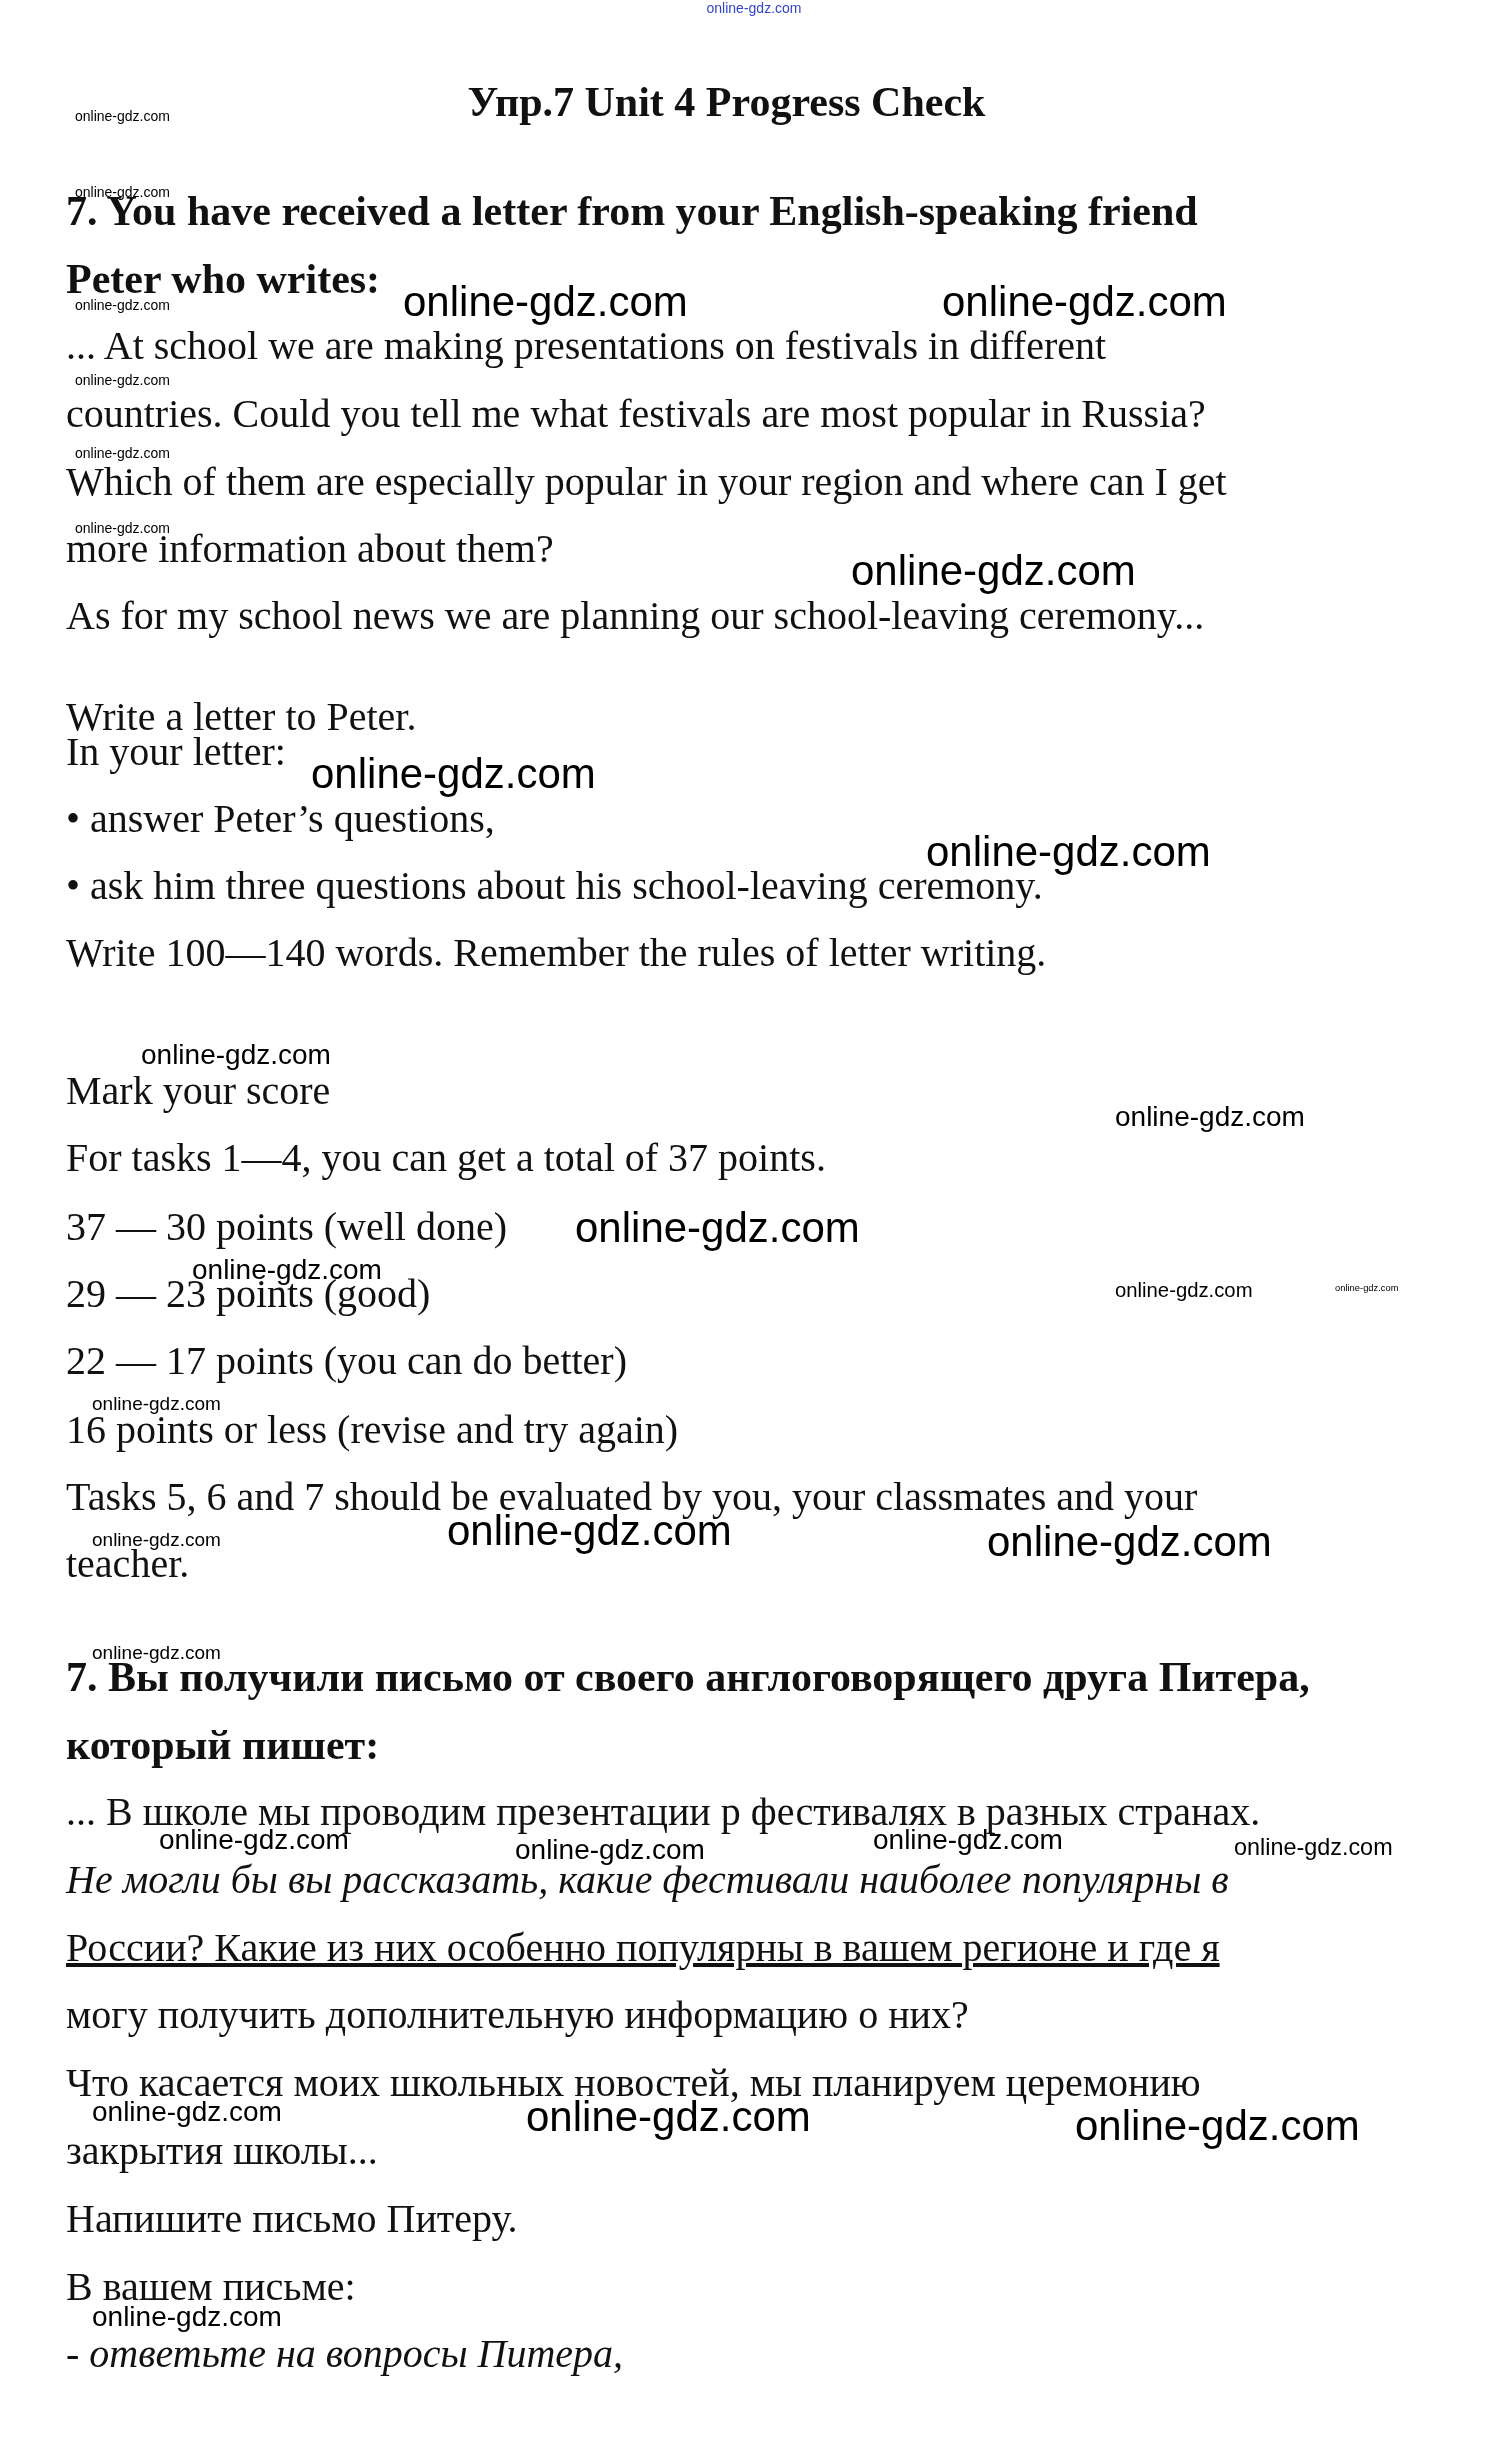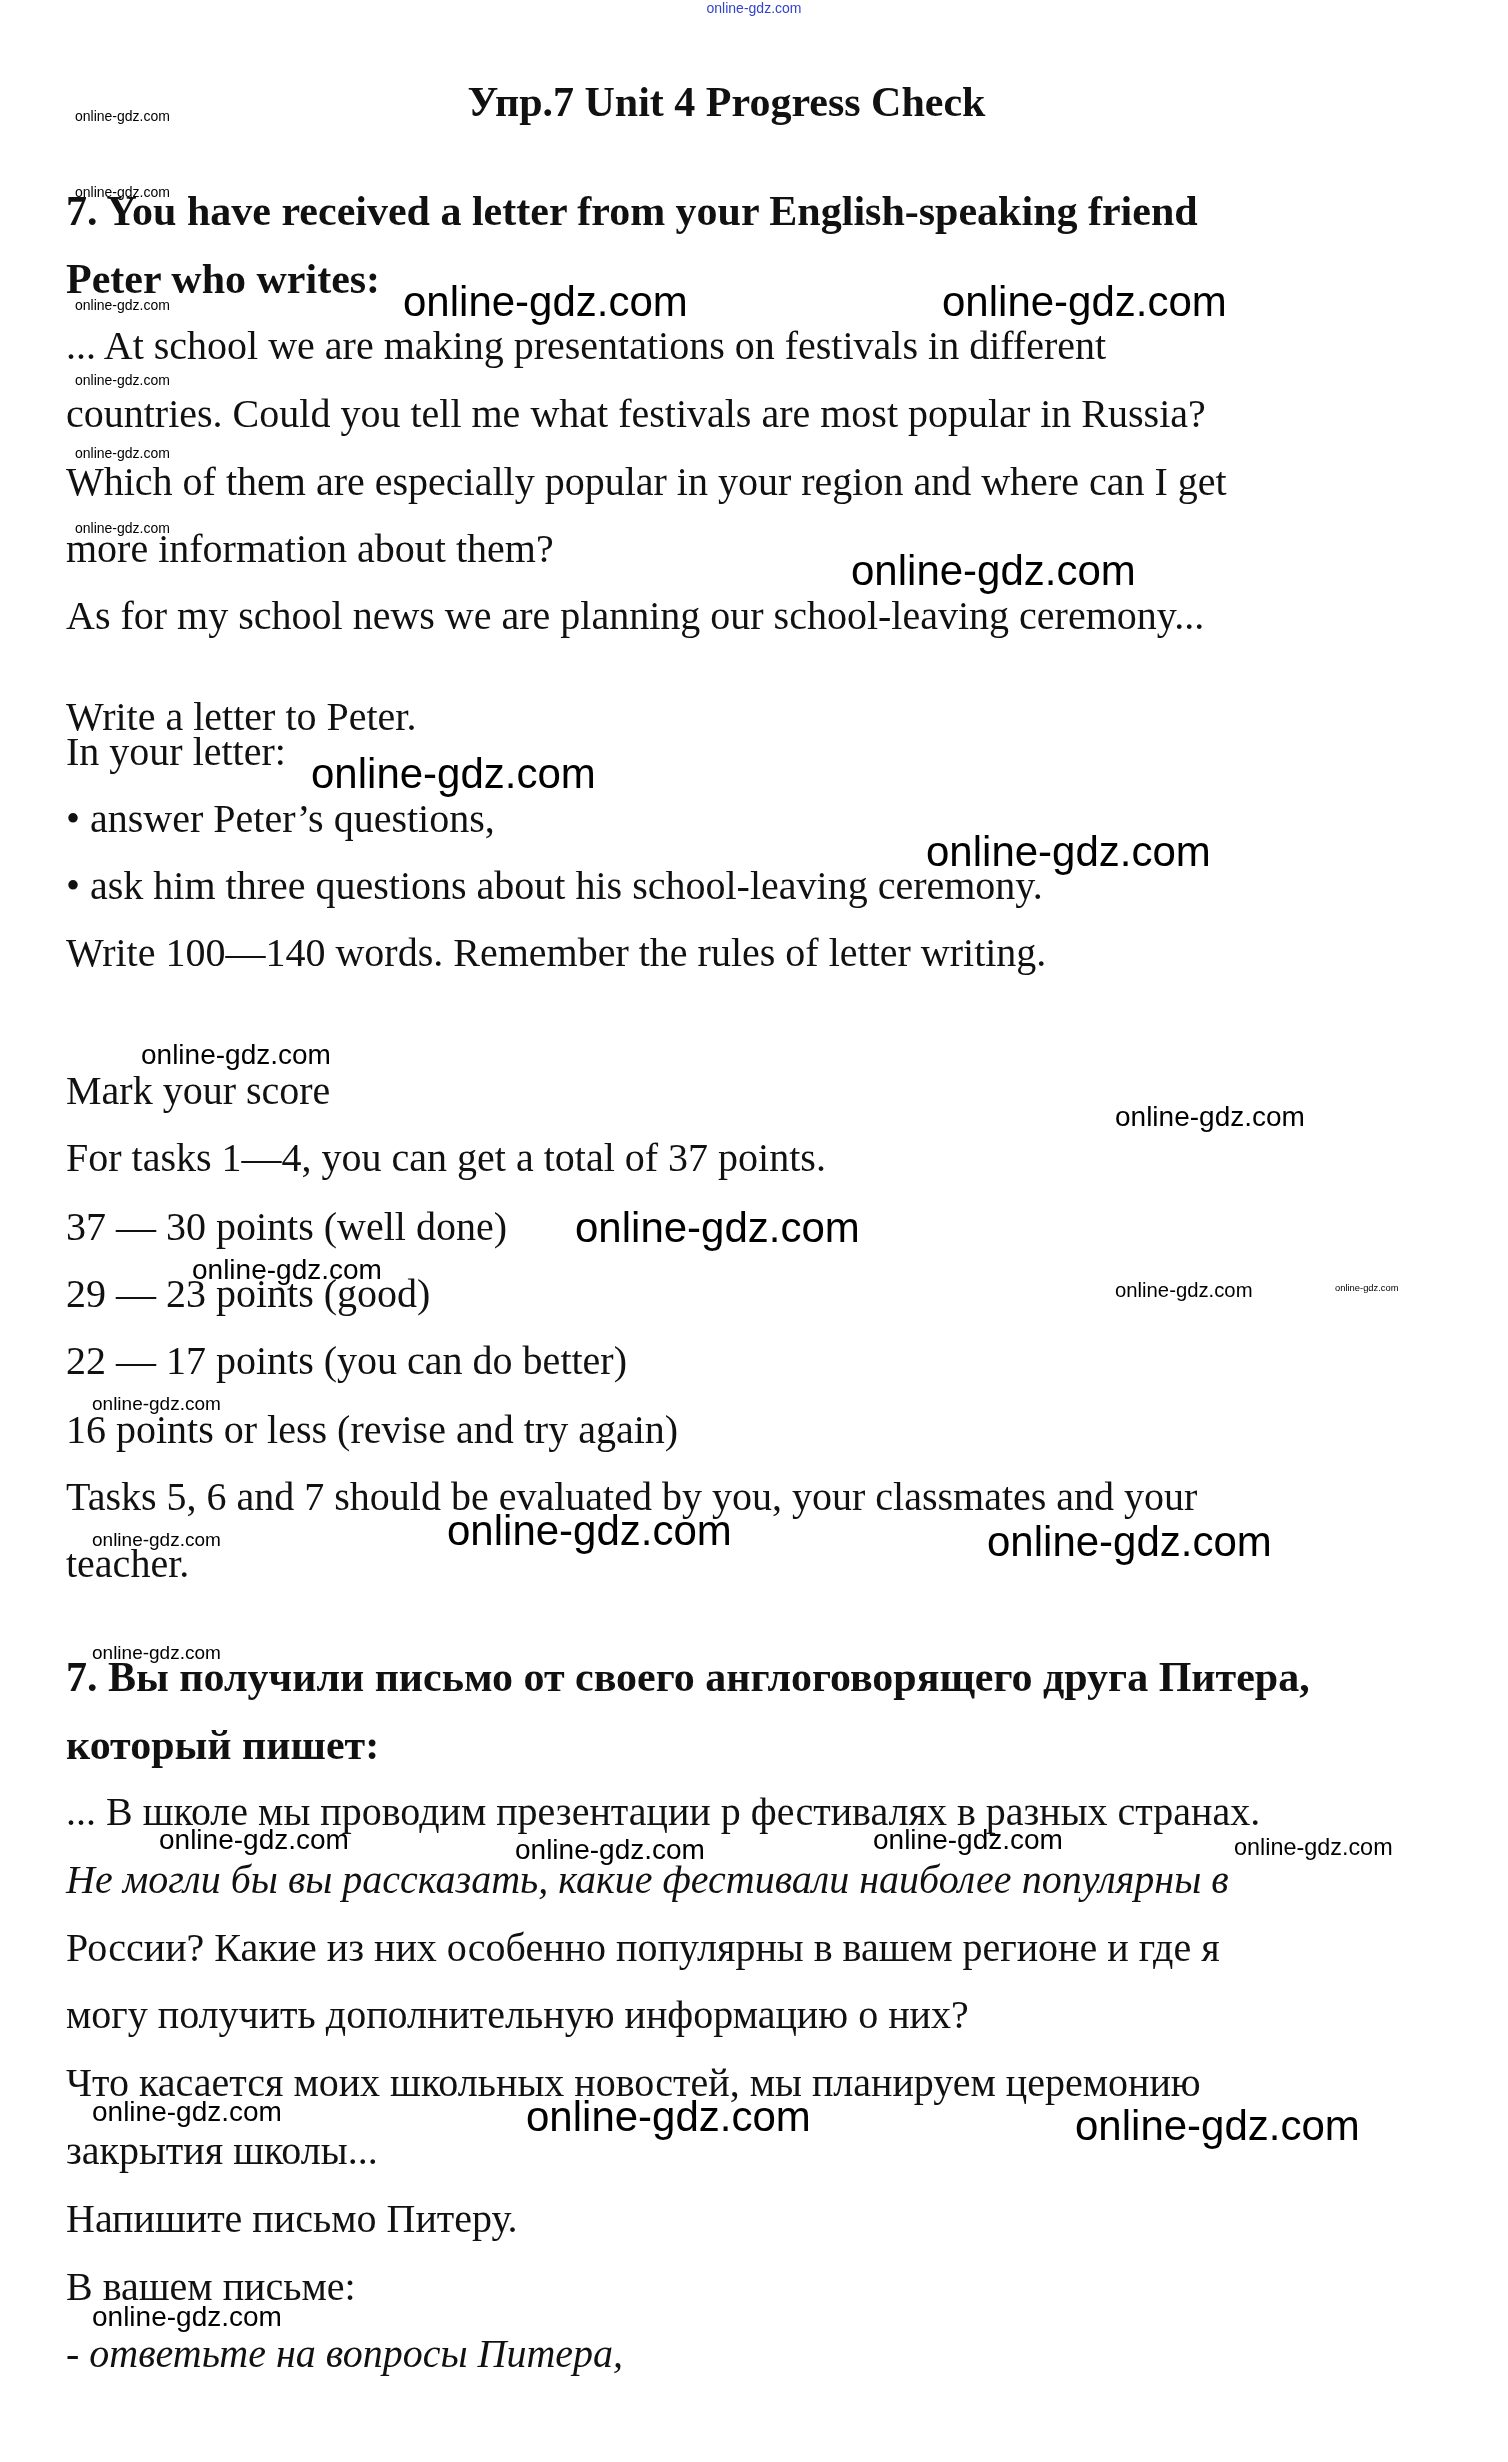--- a/index.html
+++ b/index.html
@@ -68,21 +68,21 @@
 
 <div class="abs wm wm-s" style="left:92px;top:1642px;font-size:19px;">online-gdz.com</div>
 <div class="abs bold" style="left:66px;top:1653px;">7. Вы получили письмо от своего англоговорящего друга Питера,</div>
 <div class="abs bold" style="left:66px;top:1721px;">который пишет:</div>
 <div class="abs line" style="top:1788px;">... В школе мы проводим презентации р фестивалях в разных странах.</div>
 <div class="abs wm wm-m" style="left:159px;top:1824px;">online-gdz.com</div>
 <div class="abs wm wm-m" style="left:515px;top:1834px;">online-gdz.com</div>
 <div class="abs wm wm-m" style="left:873px;top:1824px;">online-gdz.com</div>
 <div class="abs wm wm-m" style="left:1234px;top:1834px;font-size:23.4px;">online-gdz.com</div>
 <div class="abs line" style="top:1856px;font-style:italic;">Не могли бы вы рассказать, какие фестивали наиболее популярны в</div>
-<div class="abs line" style="top:1924px;">России? Какие из них особенно популярны в вашем регионе и где я</div>
+<div class="abs line" style="top:1924px;text-decoration:underline;">России? Какие из них особенно популярны в вашем регионе и где я</div>
 <div class="abs line" style="top:1991px;">могу получить дополнительную информацию о них?</div>
 <div class="abs line" style="top:2059px;">Что касается моих школьных новостей, мы планируем церемонию</div>
 <div class="abs wm wm-m" style="left:92px;top:2096px;">online-gdz.com</div>
 <div class="abs wm wm-l" style="left:526px;top:2093px;">online-gdz.com</div>
 <div class="abs wm wm-l" style="left:1075px;top:2102px;">online-gdz.com</div>
 <div class="abs line" style="top:2127px;">закрытия школы...</div>
 <div class="abs line" style="top:2195px;">Напишите письмо Питеру.</div>
 <div class="abs line" style="top:2263px;">В вашем письме:</div>
 <div class="abs wm wm-m" style="left:92px;top:2301px;">online-gdz.com</div>
 <div class="abs line" style="top:2330px;font-style:italic;">- ответьте на вопросы Питера,</div>

